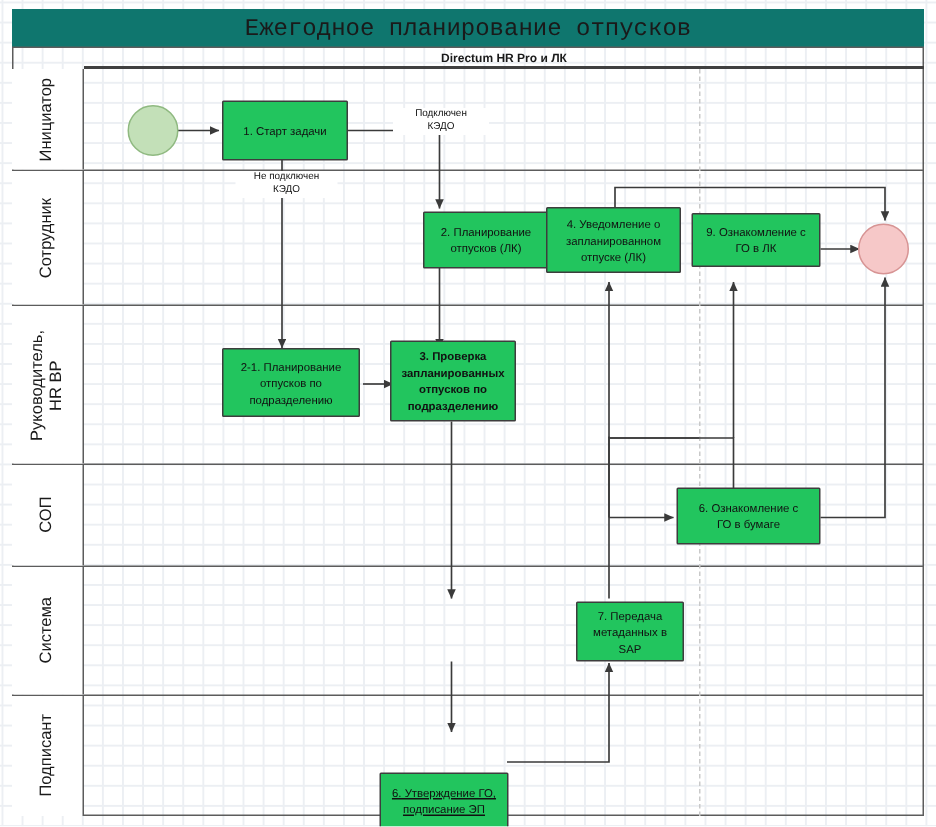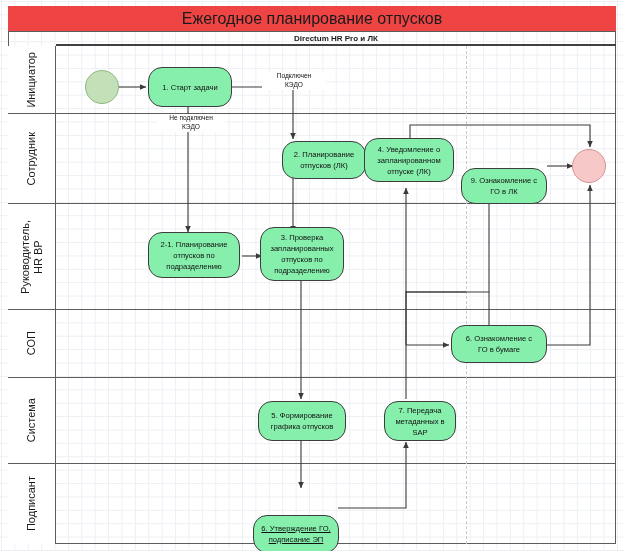--- a/index.html
+++ b/index.html
@@ -38,21 +38,22 @@
     position: absolute;
     left: 8px; top: 6px;
     width: 608px; height: 26px;
     box-sizing: border-box;
     border-bottom: 1px solid #5c5c5c;
     display: flex;
     align-items: center;
     justify-content: center;
     font-size: 16px;
     color: #1a1a1a;
-    background: #ef4444;
+    background: #0f766e;
+    font-family: Liberation Mono, monospace;
   }
   .subpool-header {
     position: absolute;
     left: 56px; top: 32px;
     width: 560px; height: 14px;
     box-sizing: border-box;
     border-bottom: 2px solid #404040;
     display: flex;
     align-items: center;
     justify-content: center;
@@ -102,23 +103,23 @@
   svg.edges {
     position: absolute;
     left: 0; top: 0;
     width: 624px; height: 551px;
     overflow: visible;
     pointer-events: none;
   }
   .node {
     position: absolute;
     box-sizing: border-box;
-    background: #86efac;
+    background: #22c55e;
     border: 1px solid #3d3d3d;
-    border-radius: 14px;
+    border-radius: 1px;
     display: flex;
     align-items: center;
     justify-content: center;
     text-align: center;
     font-size: 7.6px;
     line-height: 1.45;
     color: #111111;
     padding: 2px 3px;
     white-space: pre-line;
   }
@@ -232,37 +233,35 @@
 
   <div class="node" style="left:148px;top:67px;width:84px;height:40px;">1. Старт задачи</div>
 
   <div class="node" style="left:251px;top:141px;width:84px;height:38px;margin-left:31px;">2. Планирование
 отпусков (ЛК)</div>
 
   <div class="node" style="left:364px;top:138px;width:90px;height:44px;">4. Уведомление о
 запланированном
 отпуске (ЛК)</div>
 
-  <div class="node" style="left:461px;top:142px;width:86px;height:36px;margin-top:26px;">9. Ознакомление с
+  <div class="node" style="left:461px;top:142px;width:86px;height:36px;">9. Ознакомление с
 ГО в ЛК</div>
 
   <div class="node" style="left:148px;top:232px;width:92px;height:46px;">2-1. Планирование
 отпусков по
 подразделению</div>
 
-  <div class="node" style="left:260px;top:227px;width:84px;height:54px;">3. Проверка
+  <div class="node" style="left:260px;top:227px;width:84px;height:54px;font-weight:bold;">3. Проверка
 запланированных
 отпусков по
 подразделению</div>
 
   <div class="node" style="left:451px;top:325px;width:96px;height:38px;">6. Ознакомление с
 ГО в бумаге</div>
 
-  <div class="node" style="left:258px;top:401px;width:88px;height:40px;">5. Формирование
-графика отпусков</div>
 
   <div class="node" style="left:384px;top:401px;width:72px;height:40px;">7. Передача
 метаданных в SAP</div>
 
   <div class="node" style="left:253px;top:515px;width:86px;height:38px;text-decoration:underline;">6. Утверждение ГО,
 подписание ЭП</div>
 
   <div class="edge-label" style="left:262px;top:72px;width:62px;">Подключен
 КЭДО</div>
   <div class="edge-label" style="left:157px;top:114px;width:66px;">Не подключен

